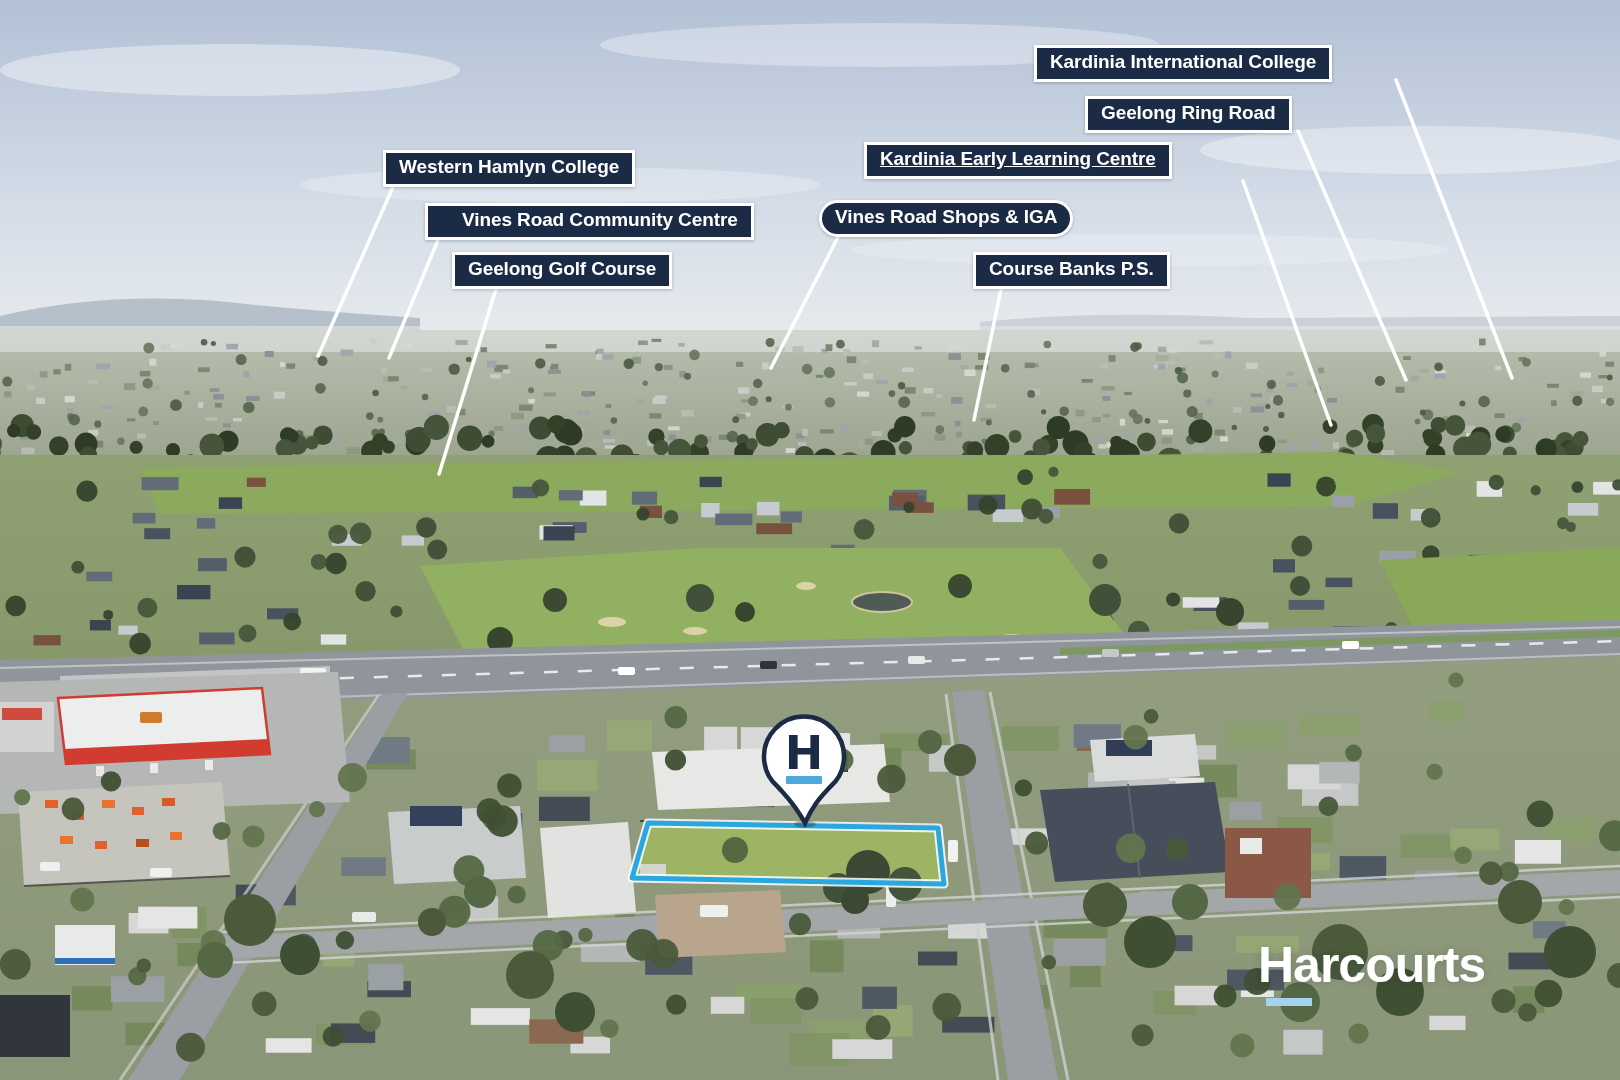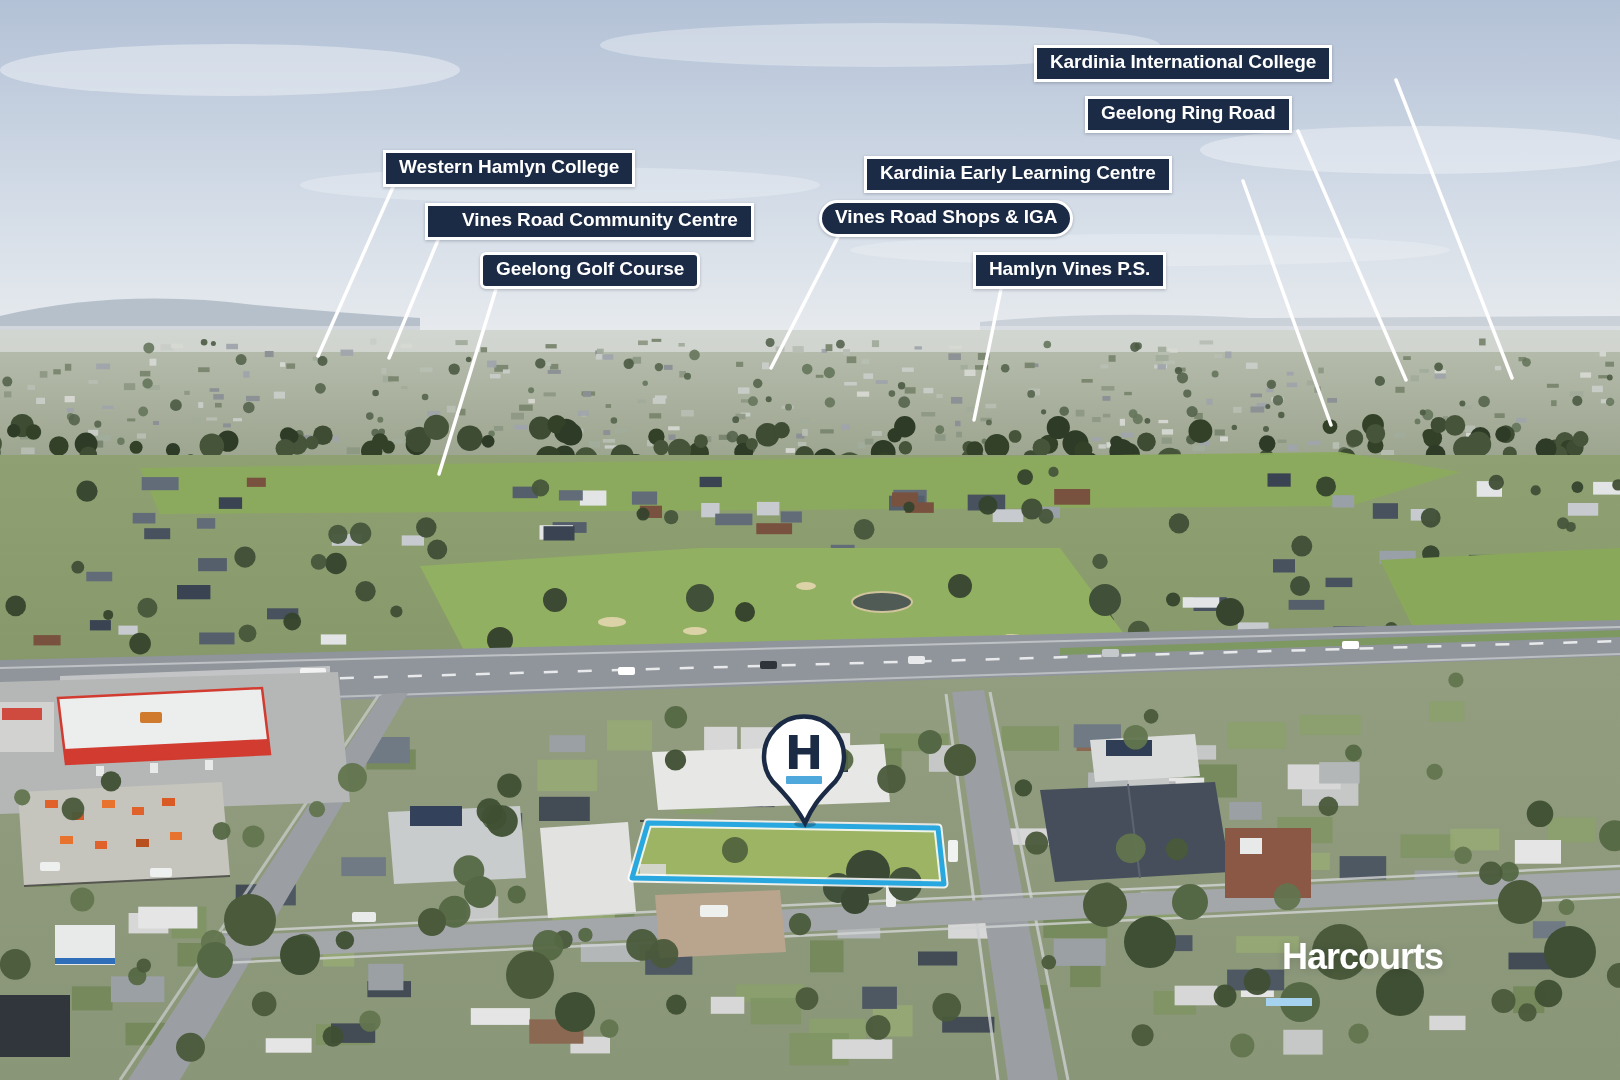--- a/index.html
+++ b/index.html
@@ -18,23 +18,22 @@
   .loc-label{
     position:absolute; z-index:5;
     background:var(--label-bg); color:var(--label-text);
     border:3px solid var(--label-border);
     font-weight:700; font-size:19px; line-height:1.2; letter-spacing:-0.1px;
     padding:3px 13px 5px 13px; white-space:nowrap;
     box-shadow:0 1px 3px rgba(10,20,40,.25);
   }
   #wordmark{
     position:absolute; left:1258px; top:936px; z-index:5;
-    color:var(--wordmark); font-weight:700; font-size:36px; letter-spacing:-1px;
+    color:var(--wordmark); font-weight:700; font-size:50px; letter-spacing:-1px;
     text-shadow:0 1px 8px rgba(20,30,40,.18);
-    margin-left:24px;
   }
   #wordmark-underline{
     position:absolute; left:1266px; top:998px; width:46px; height:8px;
     background:var(--logo-underline); z-index:5;
   }
   .pin-letter{
     font-family:"DejaVu Sans", sans-serif; font-weight:800; font-size:46px;
   }
 </style>
 </head>
@@ -999,22 +998,22 @@
     <g>
       <ellipse cx="805" cy="824" rx="11" ry="3.5" fill="#000000" opacity="0.25"></ellipse>
       <path d="M805,823 C794,803 786,796 778,787 A40,40 0 1 1 830,787 C822,796 814,803 805,823 Z" style="fill:var(--pin-fill); stroke:var(--pin-navy)" stroke-width="4.5"></path>
       <text x="804" y="769" text-anchor="middle" class="pin-letter" style="fill:var(--pin-navy)">H</text>
       <rect x="786" y="776" width="36" height="8" rx="1" style="fill:var(--pin-bar-blue)"></rect>
     </g>
   </svg>
 
   <div class="loc-label" style="left:1034px; top:45px;">Kardinia International College</div>
   <div class="loc-label" style="left:1085px; top:96px;">Geelong Ring Road</div>
-  <div class="loc-label" style="left:864px;  top:156px;">Kardinia Early Learning Centre</div>
+  <div class="loc-label" style="left:864px;  top:142px;text-decoration:underline;">Kardinia Early Learning Centre</div>
   <div class="loc-label" style="left:383px;  top:150px;">Western Hamlyn College</div>
   <div class="loc-label" style="left:819px;  top:200px;border-radius:19px;">Vines Road Shops &amp; IGA</div>
   <div class="loc-label" style="left:425px;  top:203px;padding-left:34px;">Vines Road Community Centre</div>
-  <div class="loc-label" style="left:480px;  top:252px;border-radius:6px;">Geelong Golf Course</div>
-  <div class="loc-label" style="left:973px;  top:252px;">Hamlyn Vines P.S.</div>
+  <div class="loc-label" style="left:452px;  top:252px;">Geelong Golf Course</div>
+  <div class="loc-label" style="left:973px;  top:252px;">Course Banks P.S.</div>
 
   <div id="wordmark">Harcourts</div>
   <div id="wordmark-underline"></div>
 </div>
 
 </body></html>

